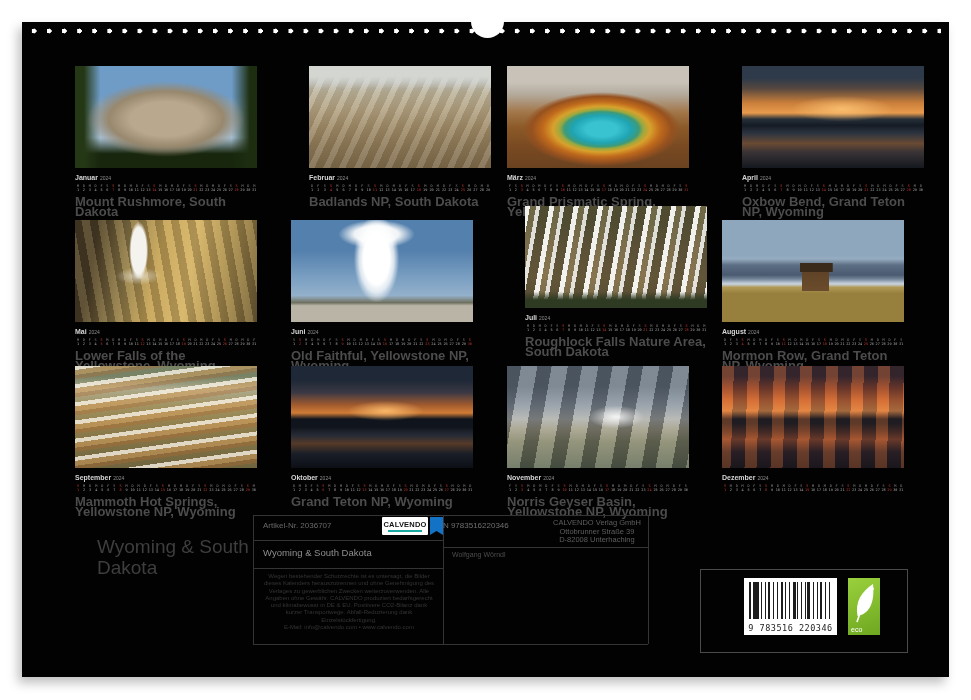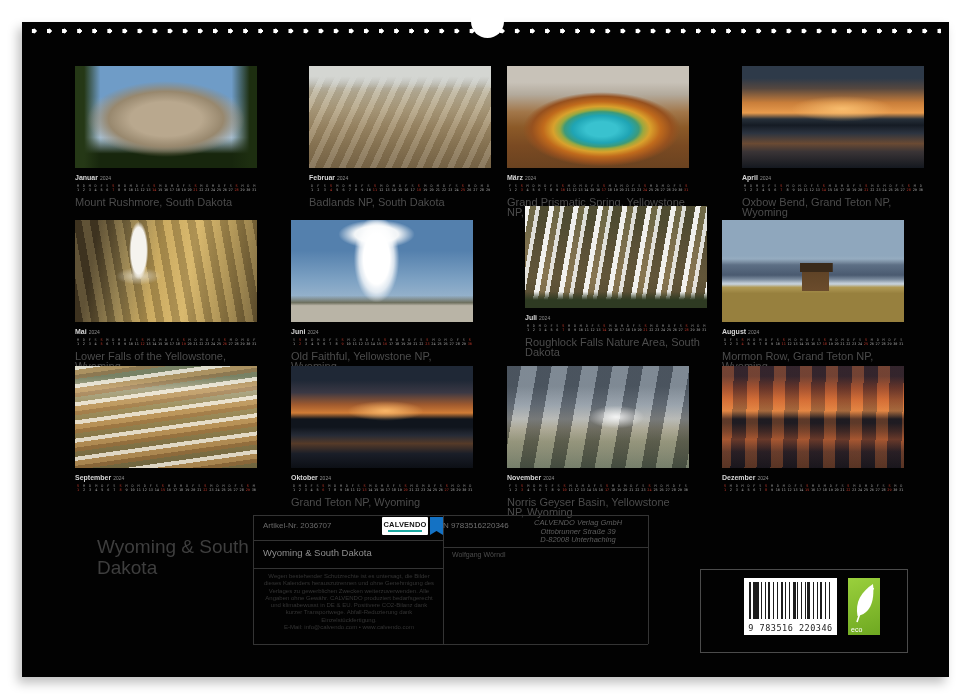--- a/index.html
+++ b/index.html
@@ -24,21 +24,21 @@
   .photo{width:182px;height:102px;}
   .minical{margin-top:6px;}
   .mc-label{font-size:7px;line-height:8px;color:#d6d6d6;font-weight:bold;}
   .mc-label .yr{font-size:5px;color:#8f8f8f;font-weight:normal;margin-left:2px;}
   .days{display:flex;justify-content:space-between;margin-top:2px;width:100%;}
   .day{flex:1;text-align:center;font-family:"DejaVu Sans Mono",monospace;
        font-size:3.5px;line-height:4px;color:#8f8f8f;}
   .day .num{color:#a8a8a8;}
   .day.sat{color:#7a7a7a;}
   .day.sun,.day.sun .num{color:#c0392b;}
-  .caption{margin-top:5px;font-size:11px;line-height:10px;color:#4c4c4c;}
+  .caption{margin-top:5px;font-size:13px;line-height:10px;color:#4c4c4c;font-weight:bold;}
   .big-title{
     position:absolute;left:75px;top:514px;width:165px;
     font-size:19px;line-height:21px;color:#3e3e3e;
   }
   .tline{position:absolute;background:#343434;}
   .cell-text{position:absolute;color:#6a6a6a;text-align:center;}
   .artikel{left:263px;top:521px;font-size:8px;}
   .cell-title{left:263px;top:547px;font-size:9.5px;color:#8f8f8f;}
   .fineprint{
     left:263px;top:573px;width:172px;font-size:6px;line-height:7.3px;
@@ -428,20 +428,21 @@
             <span class="day"><span>M</span><br><span class="num">23</span></span>
             <span class="day"><span>D</span><br><span class="num">24</span></span>
             <span class="day"><span>M</span><br><span class="num">25</span></span>
             <span class="day"><span>D</span><br><span class="num">26</span></span>
             <span class="day"><span>F</span><br><span class="num">27</span></span>
             <span class="day sat"><span>S</span><br><span class="num">28</span></span>
             <span class="day sun"><span>S</span><br><span class="num">29</span></span>
             <span class="day"><span>M</span><br><span class="num">30</span></span>
           </div>
         </div>
+        <div class="caption">Mammoth Hot Springs, Yellowstone NP, Wyoming</div>
       </div>
       <div class="tile" style="left: 269px; top: 344px;">
         <div class="photo" style="background: radial-gradient(30% 14% at 52% 44%, rgba(255, 190, 110, 0.9), rgba(255, 190, 110, 0) 70%), linear-gradient(rgb(31, 40, 54) 0px, rgb(31, 40, 54) 14%, rgb(58, 56, 68) 26%, rgb(160, 90, 46) 38%, rgb(208, 124, 54) 46%, rgb(16, 21, 29) 52%, rgb(16, 21, 29) 60%, rgb(38, 43, 54) 68%, rgb(85, 58, 40) 76%, rgb(26, 30, 40) 86%, rgb(12, 15, 21) 100%);"></div>
         <div class="minical">
           <div class="mc-label">Oktober<span class="yr">2024</span></div>
           <div class="days">
             <span class="day"><span>D</span><br><span class="num">1</span></span>
             <span class="day"><span>M</span><br><span class="num">2</span></span>
             <span class="day"><span>D</span><br><span class="num">3</span></span>
             <span class="day"><span>F</span><br><span class="num">4</span></span>
@@ -566,21 +567,21 @@
   <div class="tline" style="left:231px;top:518px;width:190px;height:1px;"></div>
   <div class="tline" style="left:231px;top:546px;width:190px;height:1px;"></div>
   <div class="tline" style="left:421px;top:525px;width:205px;height:1px;"></div>
 
   <div class="cell-text artikel" style="left:241px;top:499px;">Artikel-Nr. 2036707</div>
   <div class="cell-text cell-title" style="left:241px;top:525px;">Wyoming &amp; South Dakota</div>
   <div class="cell-text fineprint" style="left:241px;top:551px;">Wegen bestehender Schutzrechte ist es untersagt, die Bilder dieses Kalenders herauszutrennen und ohne Genehmigung des Verlages zu gewerblichen Zwecken weiterzuverwenden. Alle Angaben ohne Gewähr. CALVENDO produziert bedarfsgerecht und klimabewusst in DE &amp; EU. Positivere CO2-Bilanz dank kurzer Transportwege. Abfall-Reduzierung dank Einzelstückfertigung.
 E-Mail: info@calvendo.com • www.calvendo.com</div>
   <div class="cell-text isbn" style="left:408px;top:499px;">ISBN 9783516220346</div>
   <div class="cell-text author" style="left:430px;top:529px;">Wolfgang Wörndl</div>
-  <div class="cell-text publisher" style="left:512px;top:497px;font-style:italic;">CALVENDO Verlag GmbH
+  <div class="cell-text publisher" style="left:531px;top:497px;">CALVENDO Verlag GmbH
 Ottobrunner Straße 39
 D-82008 Unterhaching</div>
 
   <div class="logo" style="left:360px;top:495px;">
     <div class="word">CALVENDO</div>
     <div class="tag"></div>
   </div>
   <div class="logo-flag" style="left:408px;top:495px;"></div>
 
   <div class="bc-box" style="left:678px;top:547px;">

